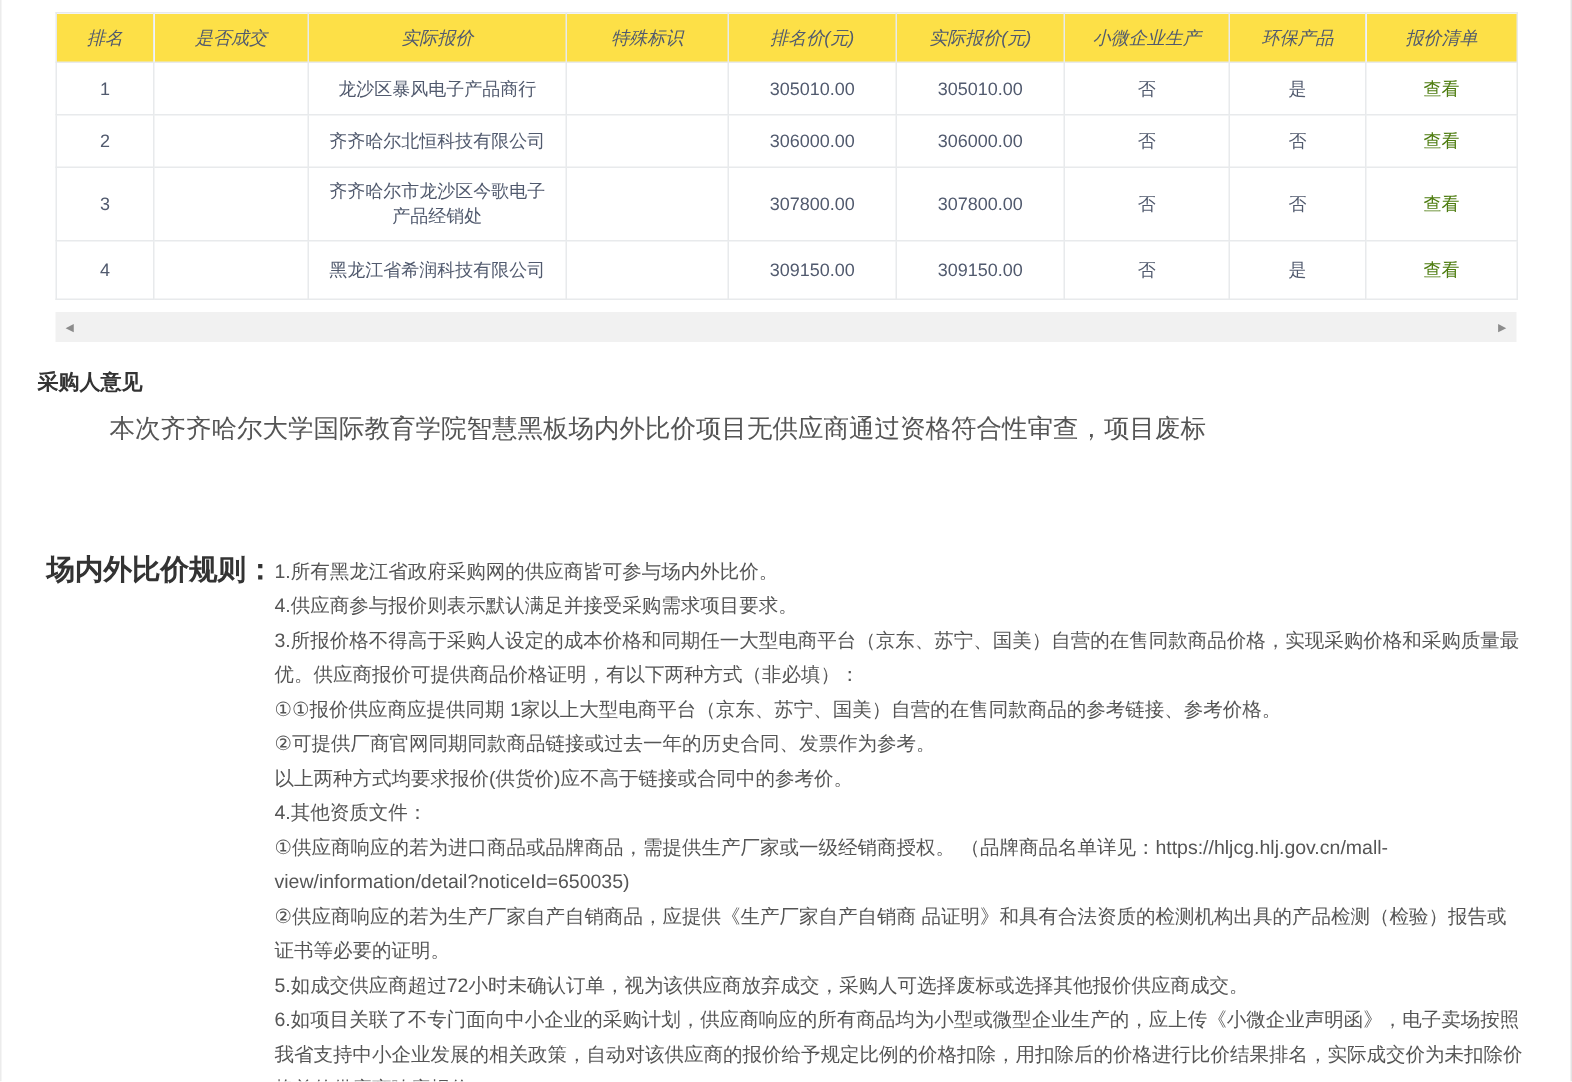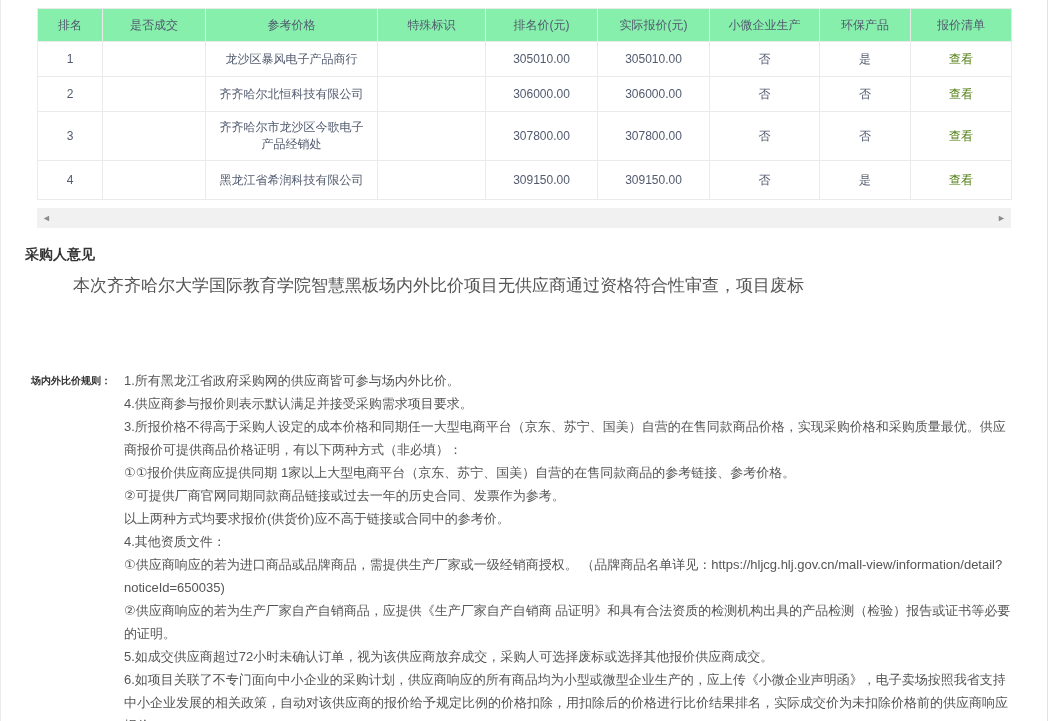--- a/index.html
+++ b/index.html
@@ -28,24 +28,25 @@
     color: #515a6e;
   }
   .quote-table th, .quote-table td {
     border: 1px solid #e8eaec;
     text-align: center;
     vertical-align: middle;
     padding: 2px 8px;
     overflow: hidden;
   }
   .quote-table th {
-    background: #86efac;
+    background: #fde047;
     font-weight: 400;
     height: 33px;
     color: #515a6e;
+    font-style: italic;
   }
   .quote-table tr.r1 td { height: 35px; }
   .quote-table tr.r2 td { height: 35px; }
   .quote-table tr.r3 td { height: 49px; }
   .quote-table tr.r4 td { height: 39px; }
   .col-rank        { width: 65px; }
   .col-deal        { width: 103px; }
   .col-supplier    { width: 172px; }
   .col-mark        { width: 108px; }
   .col-rankprice   { width: 112px; }
@@ -93,21 +94,21 @@
 
   
   .rules {
     margin: 72px 0 0 30px;
     display: flex;
     align-items: flex-start;
     width: 985px;
   }
   .rules-label {
     flex: 0 0 93px;
-    font-size: 10px;
+    font-size: 19px;
     font-weight: 700;
     color: #333;
     line-height: 23px;
     white-space: nowrap;
   }
   .rules-content {
     flex: 1 1 auto;
     font-size: 13px;
     color: #555;
     line-height: 23px;
@@ -128,21 +129,21 @@
         <col class="col-rankprice">
         <col class="col-actualprice">
       <col class="col-smallmicro">
         <col class="col-eco">
         <col class="col-list">
     </colgroup>
     <thead>
       <tr>
         <th>排名</th>
         <th>是否成交</th>
-        <th>参考价格</th>
+        <th>实际报价</th>
         <th>特殊标识</th>
         <th>排名价(元)</th>
         <th>实际报价(元)</th>
         <th>小微企业生产</th>
         <th>环保产品</th>
         <th>报价清单</th>
       </tr>
     </thead>
     <tbody>
       <tr class="r1">

